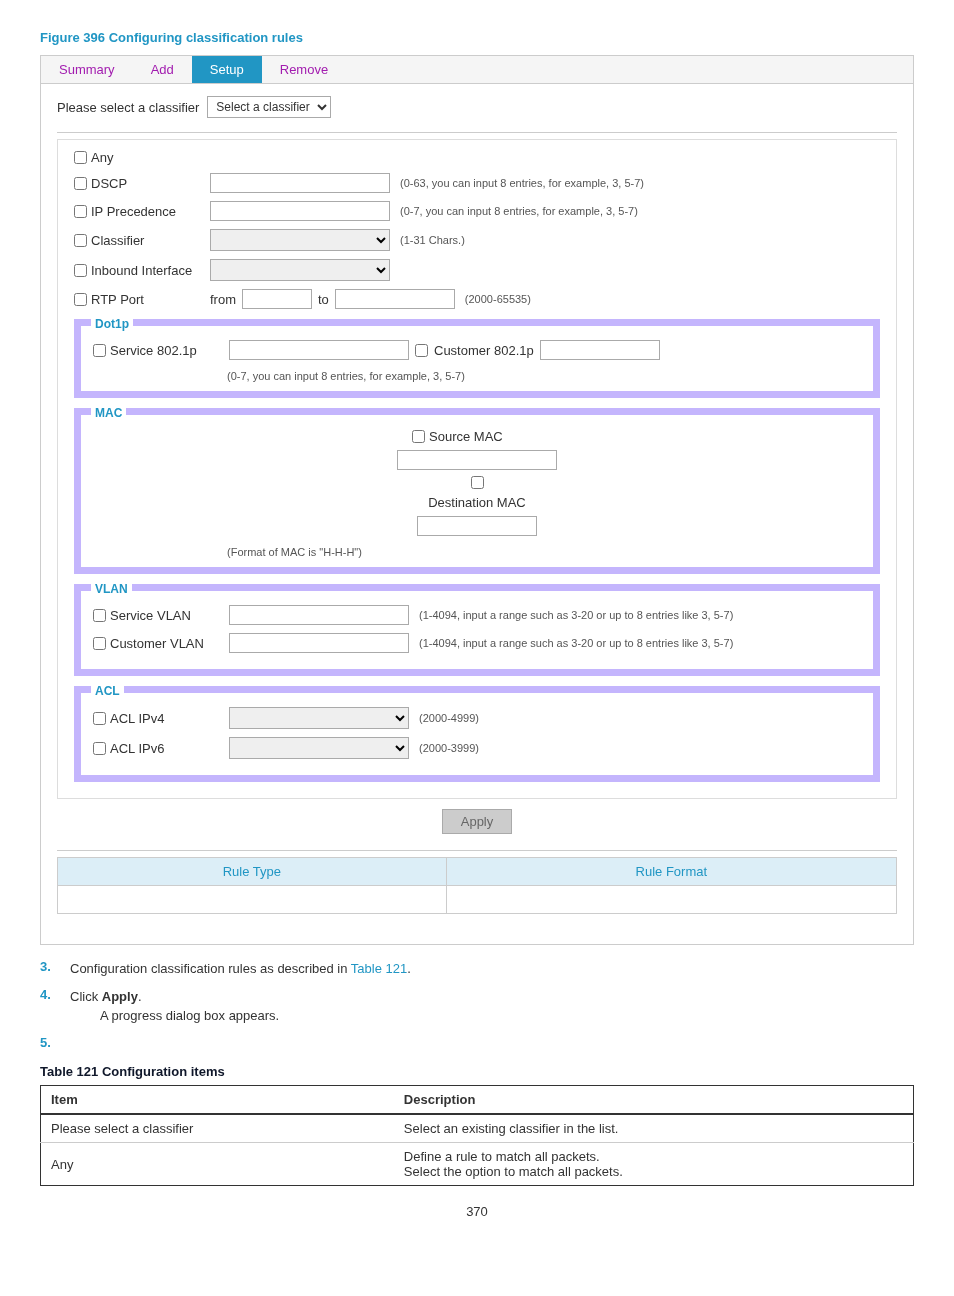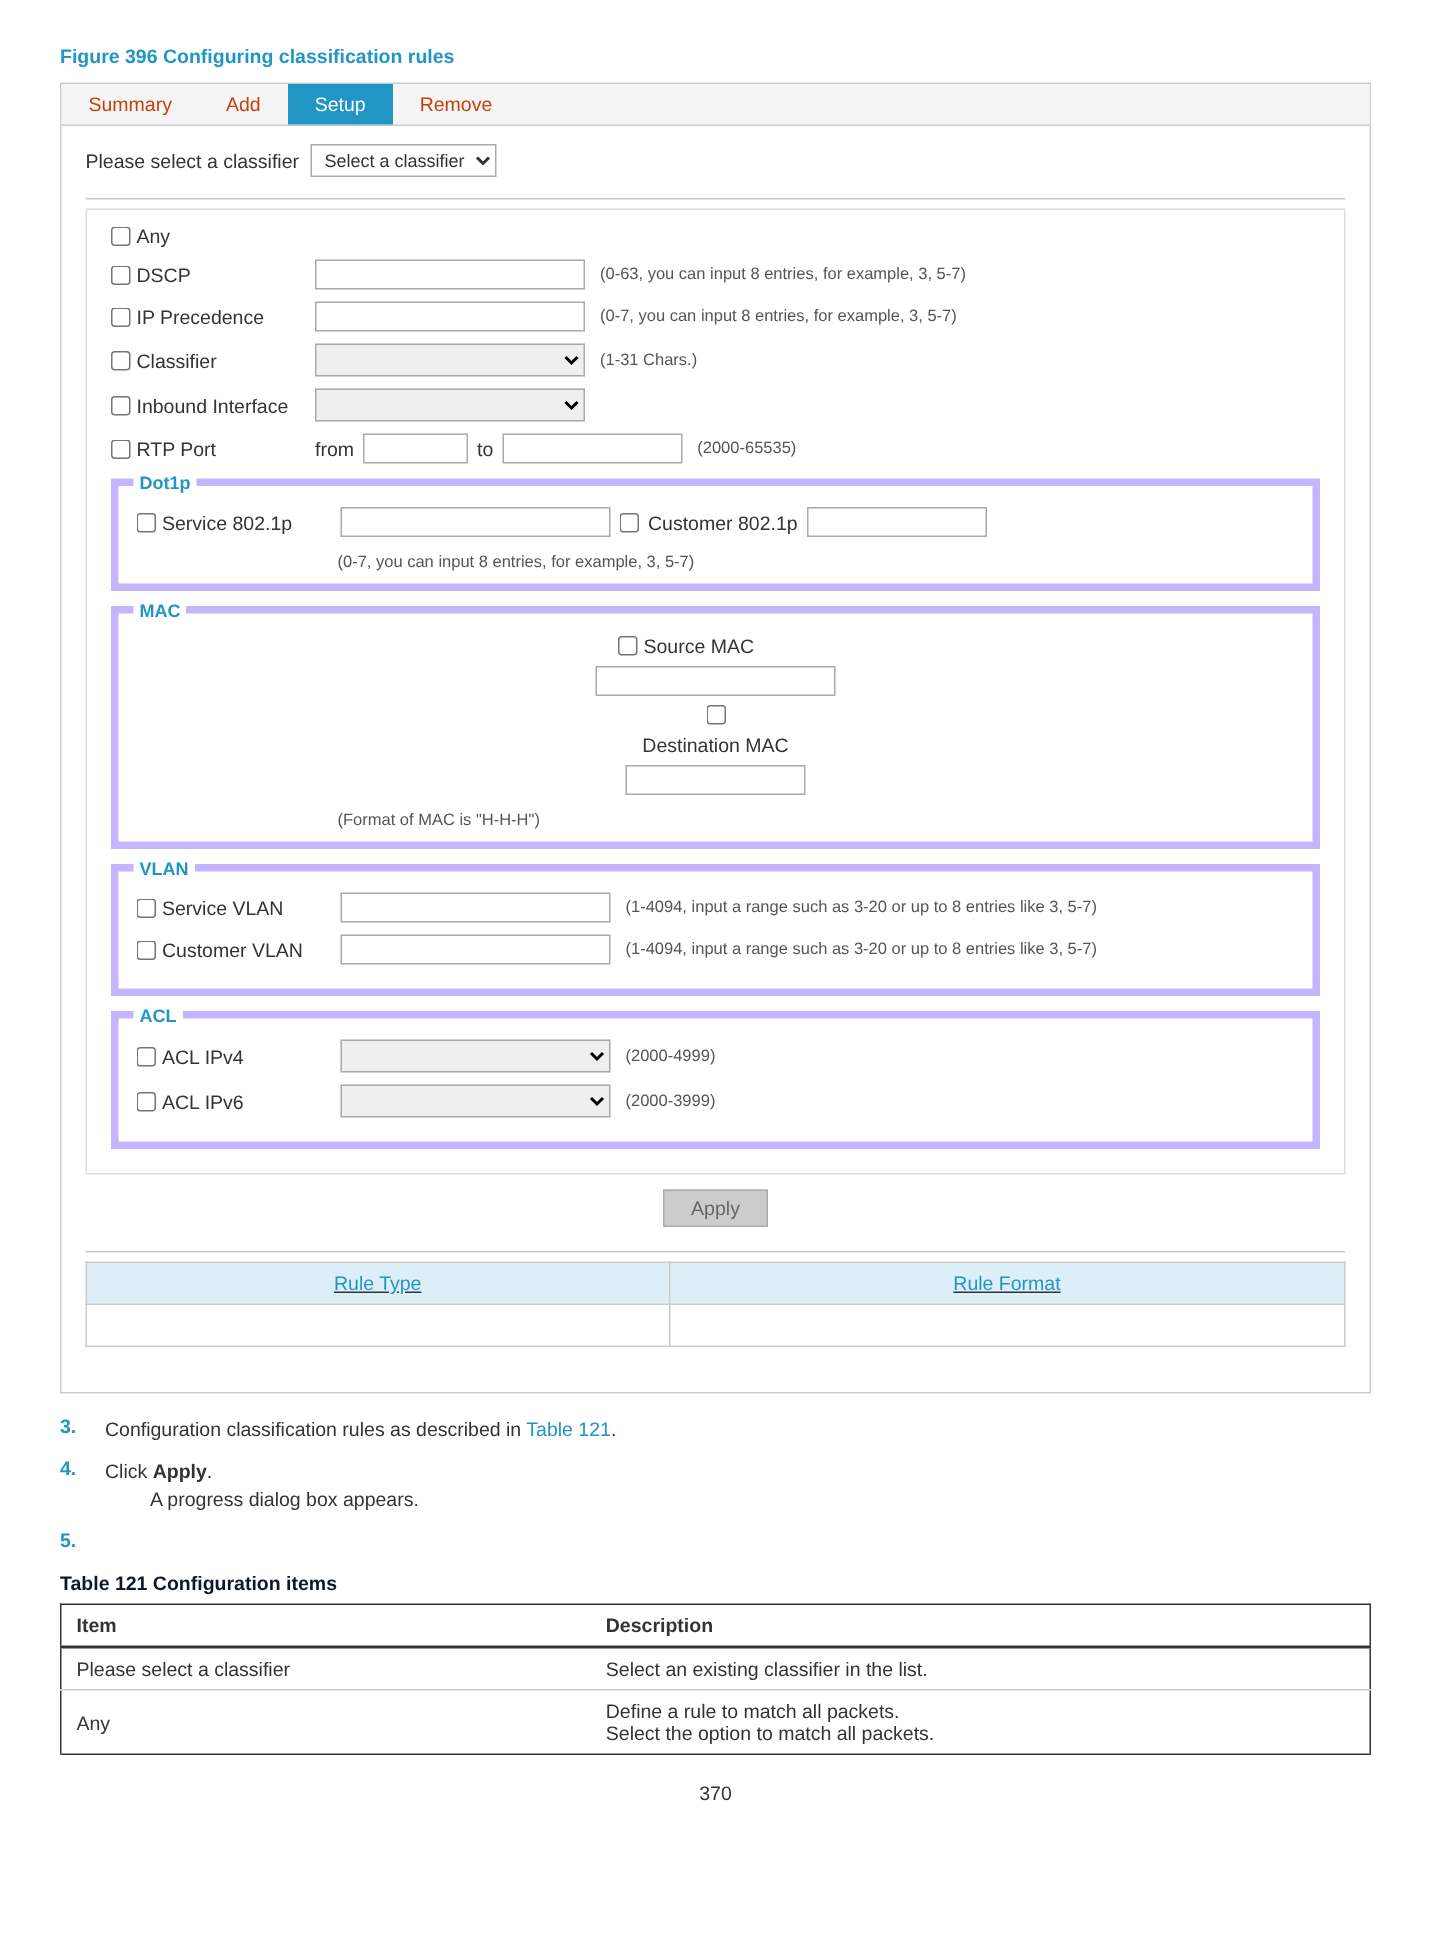--- a/index.html
+++ b/index.html
@@ -27,21 +27,21 @@
     .tabs {
       display: flex;
       border-bottom: 1px solid #ccc;
       background: #f5f5f5;
     }
 
     .tab {
       padding: 6px 18px;
       font-size: 13px;
       cursor: pointer;
-      color: #c2410c;
+      color: #a21caf;
       border: none;
       background: none;
     }
 
     .tab.active {
       background: #2196c4;
       color: #fff;
     }
 
     .panel-body {
@@ -125,21 +125,20 @@
       padding: 4px 18px;
       font-size: 13px;
       cursor: pointer;
     }
 
     .rule-table {
       width: 100%;
       border-collapse: collapse;
       border: 1px solid #ccc;
       margin-bottom: 18px;
-      text-decoration: underline;
     }
 
     .rule-table th {
       background: #dceef7;
       color: #2196c4;
       font-size: 13px;
       font-weight: normal;
       padding: 6px 12px;
       text-align: center;
       border: 1px solid #ccc;
@@ -244,21 +243,21 @@
     }
 
     .rtp-row label {
       min-width: 130px;
       display: flex;
       align-items: center;
       gap: 4px;
     }
 
     .subsection-box {
-      border: 5px solid #c4b5fd;
+      border: 7px solid #c4b5fd;
       margin: 6px 0;
       padding: 8px 12px;
       position: relative;
     }
 
     .subsection-legend {
       color: #2196c4;
       font-size: 12px;
       font-weight: bold;
       background: #fff;

